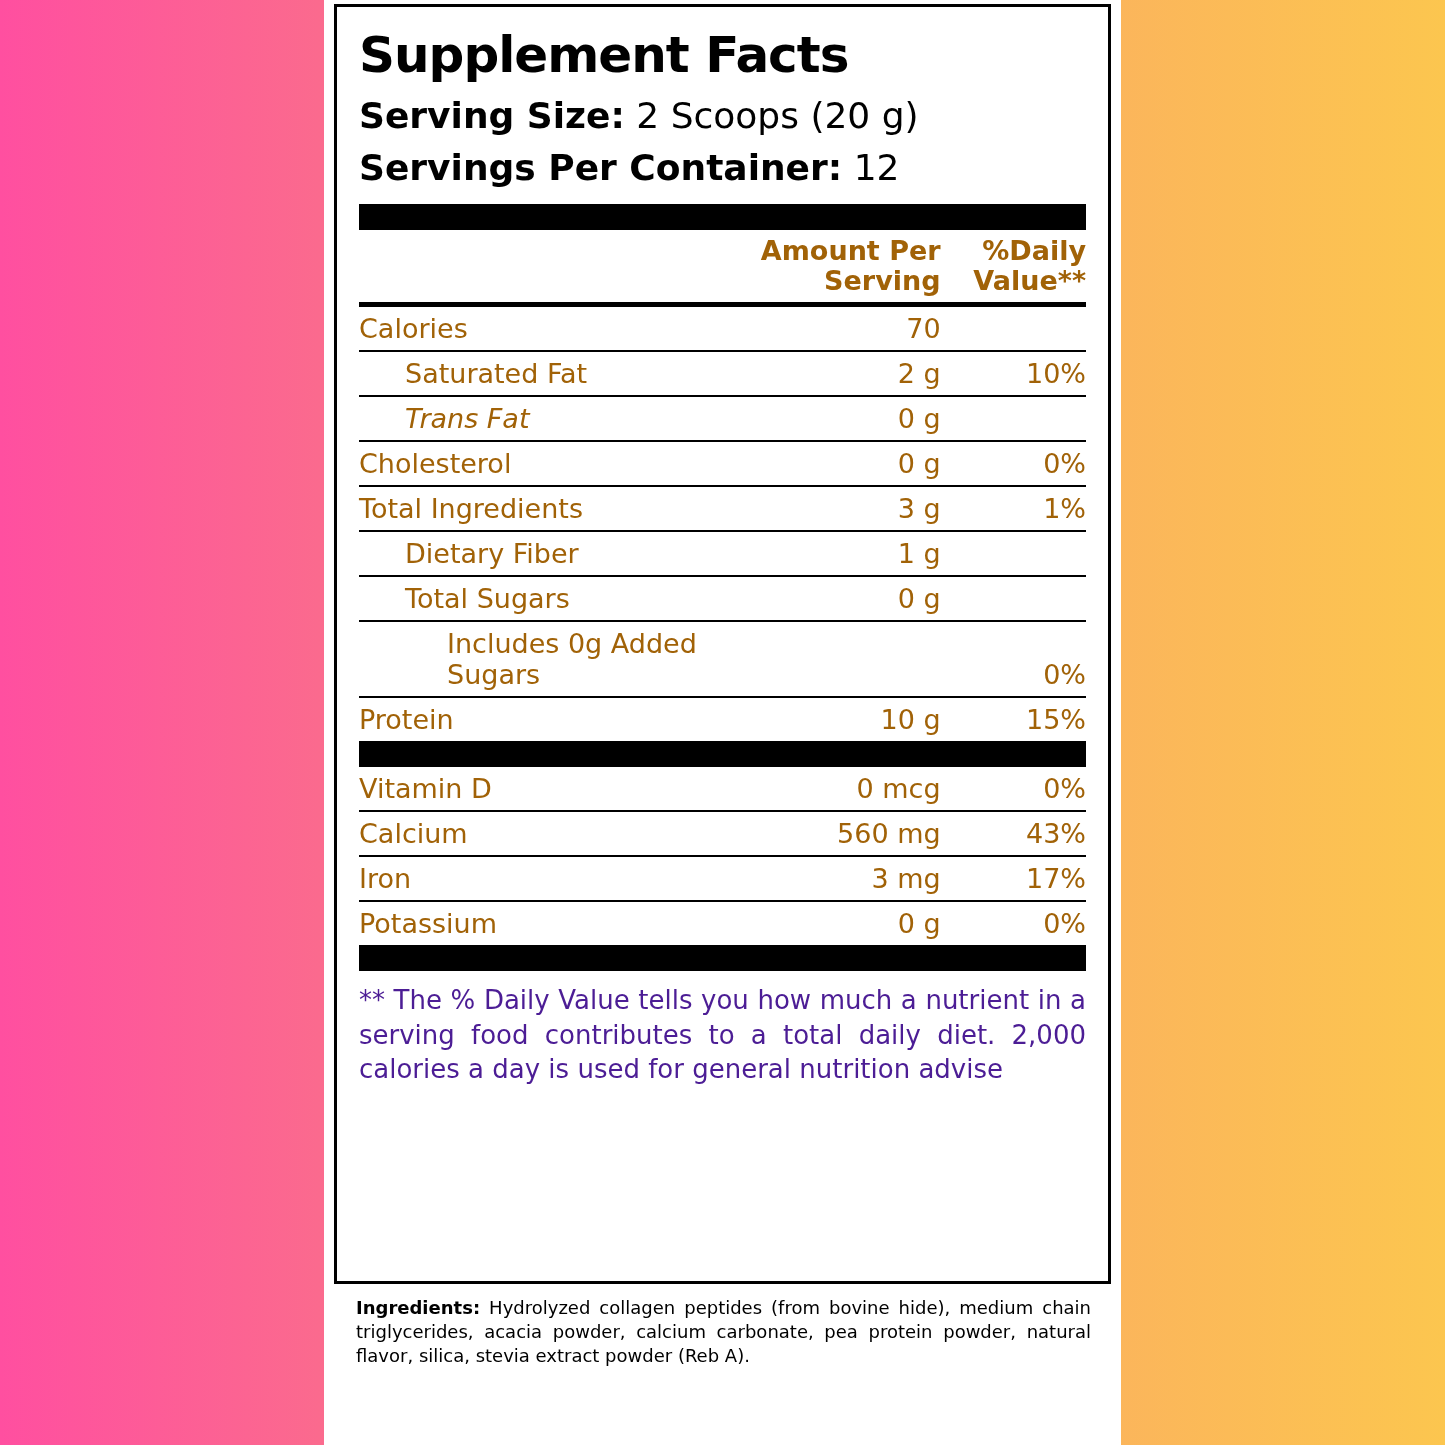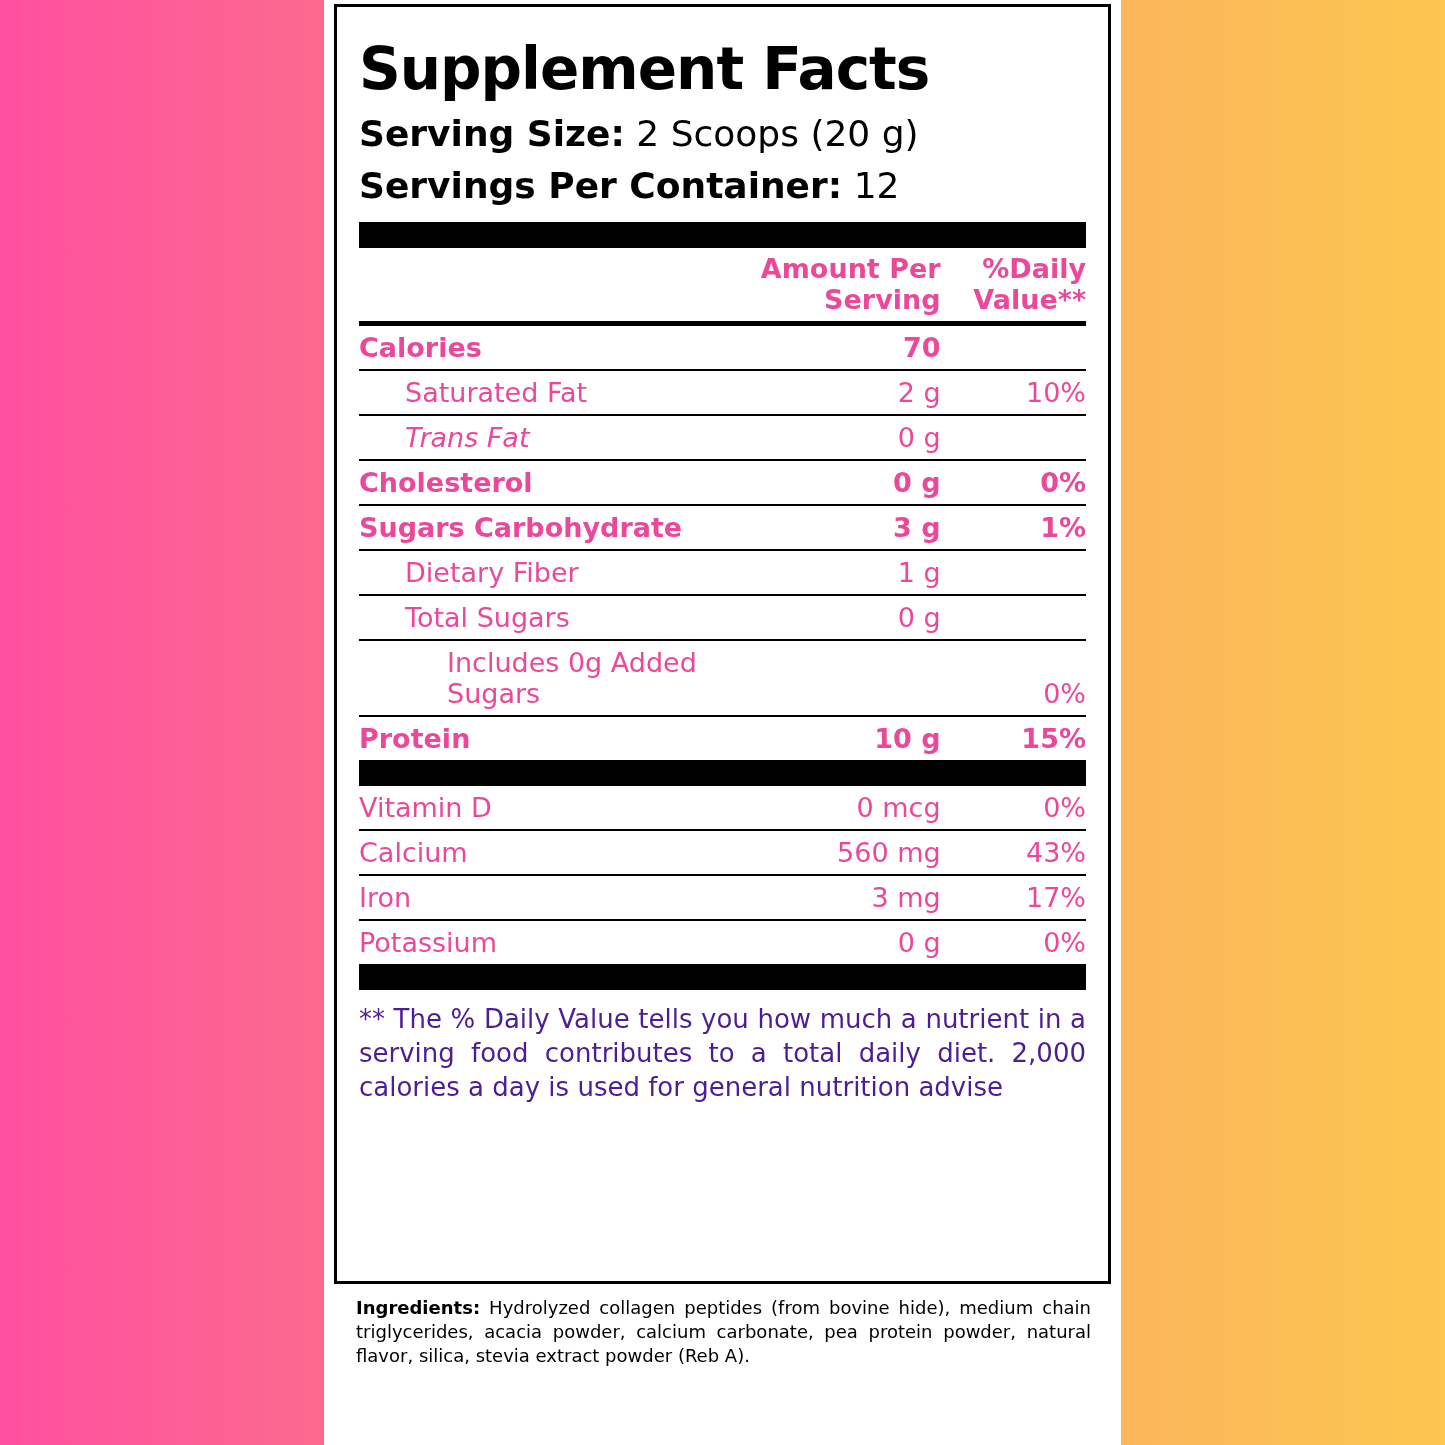--- a/index.html
+++ b/index.html
@@ -27,25 +27,25 @@
     left: 10px;
     top: 4px;
     width: 777px;
     height: 1280px;
     border: 3px solid #000;
     background: #fff;
     box-sizing: border-box;
     padding: 16px 22px 10px 22px;
   }
   .title {
-    font-size: 58px;
+    font-size: 50px;
     font-weight: bold;
     letter-spacing: -1px;
     line-height: 1.05;
-    margin: 16px 0 8px 0;
+    margin: 6px 0 8px 0;
     color: #000;
   }
   .serving-line {
     font-size: 36px;
     line-height: 1.45;
     color: #000;
   }
   .serving-line b {
     font-weight: bold;
   }
@@ -56,42 +56,42 @@
   }
   .bar-mid {
     height: 26px;
     background: #000;
     margin: 0;
   }
   table.facts {
     width: 100%;
     border-collapse: collapse;
     font-size: 27px;
-    color: #ec4899;
+    color: #a16207;
   }
   table.facts td {
     padding: 6px 0 6px 0;
     vertical-align: bottom;
     border-bottom: 2px solid #000;
   }
   table.facts tr.no-rule td {
     border-bottom: none;
   }
   .head-row td {
     border-bottom: 5px solid #000 !important;
     padding-bottom: 6px;
     font-weight: bold;
     font-size: 27px;
     text-align: right;
     line-height: 1.12;
   }
   .c-name { text-align: left; width: 54%; }
   .c-amt  { text-align: right; width: 26%; padding-right: 6px; }
   .c-dv   { text-align: right; width: 20%; }
-  .bold { font-weight: bold; }
+  .bold { font-weight: normal; }
   .indent1 { padding-left: 46px !important; }
   .indent2 { padding-left: 88px !important; }
   .ital { font-style: italic; }
   .footnote {
     font-size: 26px;
     line-height: 1.32;
     text-align: justify;
     color: #4c1d95;
     margin-top: 12px;
   }
@@ -156,21 +156,21 @@
         <td class="c-name indent1"><span class="ital">Trans Fat</span></td>
         <td class="c-amt">0 g</td>
         <td class="c-dv"></td>
       </tr>
       <tr>
         <td class="c-name bold">Cholesterol</td>
         <td class="c-amt bold">0 g</td>
         <td class="c-dv bold">0%</td>
       </tr>
       <tr>
-        <td class="c-name bold">Sugars Carbohydrate</td>
+        <td class="c-name bold">Total Ingredients</td>
         <td class="c-amt bold">3 g</td>
         <td class="c-dv bold">1%</td>
       </tr>
       <tr>
         <td class="c-name indent1">Dietary Fiber</td>
         <td class="c-amt">1 g</td>
         <td class="c-dv"></td>
       </tr>
       <tr>
         <td class="c-name indent1">Total Sugars</td>

